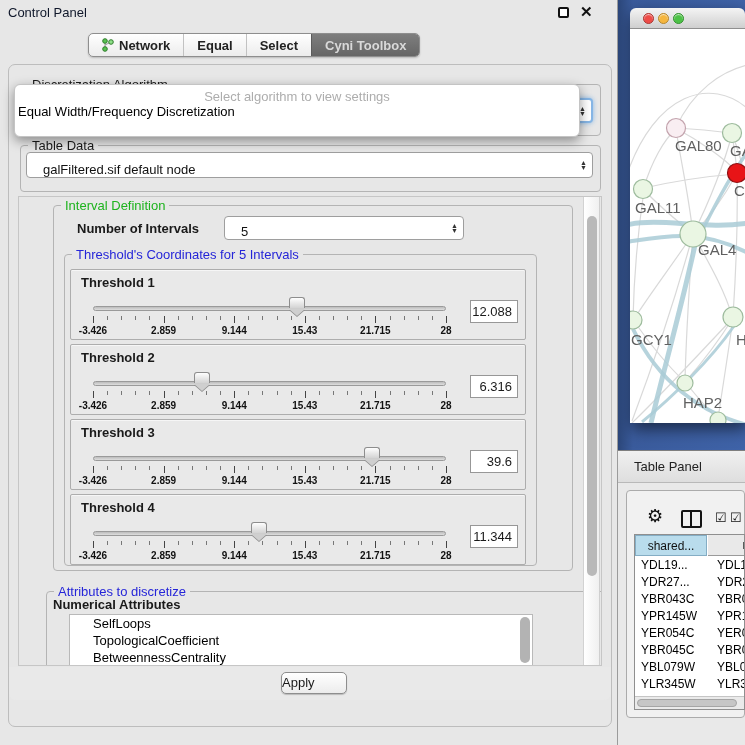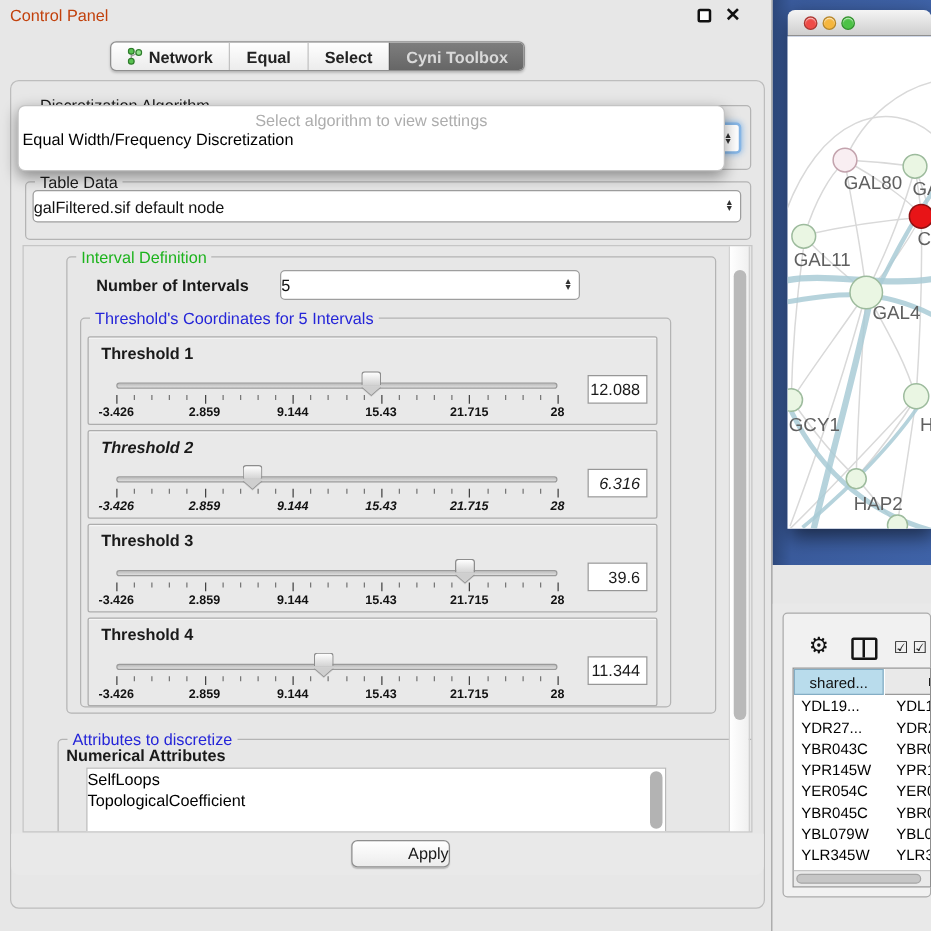--- a/index.html
+++ b/index.html
@@ -2,38 +2,38 @@
 <html><head>
 <meta charset="utf-8">
 <style>
   *{box-sizing:border-box;margin:0;padding:0}
   html,body{width:745px;height:745px}
   body{position:relative;font-family:"Liberation Sans",sans-serif;font-size:13px;color:#1a1a1a;background:#e7e7e7;overflow:hidden}
 
   
   #left{position:absolute;left:0;top:0;width:618px;height:745px;background:#e7e7e7;border-right:1px solid #9b9b9b}
   #titlebar{position:absolute;left:0;top:0;width:100%;height:24px;background:#e7e7e7}
-  #title{position:absolute;left:8px;top:5px;color:#c2410c}
+  #title{position:absolute;left:8px;top:5px;color:#0f172a}
   #float-btn{position:absolute;left:558px;top:7px;width:11px;height:11px;border:2px solid #111;border-radius:2px;background:#fff}
   #close-btn{position:absolute;left:580px;top:3px;font-weight:bold;font-size:15px;color:#111}
 
   #tabbar{position:absolute;left:88px;top:33px;height:24px;display:flex;border:1px solid #8e8e8e;border-radius:5px;overflow:hidden;background:linear-gradient(#ffffff,#ececec);box-shadow:0 1px 2px rgba(0,0,0,.2)}
   .tab{display:flex;align-items:center;justify-content:center;gap:5px;padding:0 13px;font-weight:bold;color:#222;border-left:1px solid #c2c2c2;white-space:nowrap;cursor:default}
   .tab:first-child{border-left:none}
   .tab.sel{background:linear-gradient(#7e7e7e,#666);color:#d9d9d9;border-left-color:#5c5c5c}
   .neticon{display:inline-block;width:12px;height:14px}
 
   #mainpanel{position:absolute;left:8px;top:64px;width:604px;height:663px;border:1px solid #bdbdbd;border-radius:7px;background:#e7e7e7}
 
   .fieldset{position:absolute;border:1px solid #b4b4b4;border-radius:4px}
   .legend{position:absolute;top:-8px;left:7px;background:#e7e7e7;padding:0 4px;line-height:15px;white-space:nowrap}
   .legend.green{color:#1db31d}
   .legend.blue{color:#2525d8}
 
-  .combo{position:absolute;background:#fff;border:1px solid #9e9e9e;border-radius:4px;display:flex;align-items:center;padding-left:0;color:#111}
+  .combo{position:absolute;background:#fff;border:1px solid #9e9e9e;border-radius:4px;display:flex;align-items:flex-end;padding-left:16px;color:#111}
   .combo .stepper{position:absolute;right:5px;top:50%;transform:translateY(-50%);display:flex;flex-direction:column;align-items:center;font-size:7px;line-height:5px;color:#333}
   .combo.focusring{border:2px solid #86b6e6;box-shadow:0 0 5px #86b6e6}
 
   #disc-fieldset{left:20px;top:84px;width:581px;height:52px}
   #algo-combo{left:26px;top:98px;width:567px;height:25px}
 
   #popup{position:absolute;left:14px;top:84px;width:566px;height:53px;background:#fff;border:1px solid #c4c4c4;border-radius:6px;box-shadow:0 4px 12px rgba(0,0,0,.4);z-index:5}
   #popup .ph{color:#adadad;text-align:center;margin-top:4px}
   #popup .opt{padding-left:3px;line-height:16px;color:#000}
   #popup .opt.bold{font-weight:bold}
@@ -57,25 +57,25 @@
   .handle::after{content:"";position:absolute;left:-1px;top:11px;width:0;height:0;border-left:8px solid transparent;border-right:8px solid transparent;border-top:7px solid #cfcfcf;filter:drop-shadow(0 1px 0 #8d8d8d)}
   .tick{position:absolute;top:46px;width:1px;background:#777}
   .tick.major{height:7px;background:#444}
   .tick.minor{height:4px}
   .tlabel{position:absolute;top:55px;font-size:10px;font-weight:bold;color:#111;transform:translateX(-50%);white-space:nowrap}
   .vbox{position:absolute;left:399px;top:30px;width:48px;height:23px;background:#fff;border:1px solid #979797;text-align:right;line-height:21px;padding-right:5px}
 
   #attr-fieldset{left:27px;top:394px;width:600px;height:84px}
   #attr-header{position:absolute;left:6px;top:5px;font-weight:bold}
   #attr-list{position:absolute;left:22px;top:22px;width:464px;height:52px;background:#fff;border:1px solid #b9b9b9;overflow:hidden}
-  .listitem{line-height:17px;padding-left:0;color:#000}
+  .listitem{line-height:17px;padding-left:23px;color:#000}
   #attr-list .lthumb{position:absolute;right:2px;top:2px;width:10px;height:46px;background:#b3b3b3;border-radius:5px}
 
   #apply-row{position:absolute;left:9px;top:667px;width:602px;height:33px;background:#e9e9e9;border-radius:0 0 7px 7px}
-  #apply-btn{position:absolute;left:272px;top:5px;width:79px;height:22px;background:linear-gradient(#ffffff,#ececec);border:1px solid #8e8e8e;border-radius:5px;text-align:right;line-height:20px;box-shadow:0 1px 1px rgba(0,0,0,.2)}
+  #apply-btn{position:absolute;left:272px;top:5px;width:66px;height:22px;background:linear-gradient(#ffffff,#ececec);border:1px solid #8e8e8e;border-radius:5px;text-align:left;line-height:20px;box-shadow:0 1px 1px rgba(0,0,0,.2)}
 
   #modetabs{position:absolute;left:145px;top:704px;height:23px;display:flex;border:1px solid #8e8e8e;border-radius:5px;overflow:hidden;background:linear-gradient(#ffffff,#ececec);box-shadow:0 1px 2px rgba(0,0,0,.25)}
 
   
   #right{position:absolute;left:618px;top:0;width:127px;height:745px;overflow:hidden}
   #bluebg{position:absolute;left:0;top:0;width:127px;height:452px;background:linear-gradient(90deg,#2c477a 0px,#3a5b9c 15px,#3f63a8 100%)}
   #macwin{position:absolute;left:12px;top:8px;width:115px;height:415px;box-shadow:2px 6px 16px rgba(0,0,0,.55);border-radius:6px 6px 0 0}
   #mactitle{position:absolute;left:0;top:0;width:100%;height:21px;background:linear-gradient(#f4f4f4,#cfcfcf);border-bottom:1px solid #8f8f8f;border-radius:6px 6px 0 0}
   .light{position:absolute;top:5px;width:11px;height:11px;border-radius:50%;box-shadow:inset 0 1px 1px rgba(255,255,255,.7)}
   #light-red{left:13px;background:#ee4b47;border:1px solid #a93732}
@@ -210,21 +210,21 @@
               <div class="tick major" style="left: 375px;"></div>
               <div class="tlabel" style="left: 22px;">-3.426</div>
               <div class="tlabel" style="left: 92.6px;">2.859</div>
               <div class="tlabel" style="left: 163.2px;">9.144</div>
               <div class="tlabel" style="left: 233.8px;">15.43</div>
               <div class="tlabel" style="left: 304.4px;">21.715</div>
               <div class="tlabel" style="left: 375px;">28</div>
               <div class="handle" style="left: 217.751px;"></div>
               <div class="vbox">12.088</div>
             </div>
-            <div class="thbox" style="top: 89px; font-style: italic;">
+            <div class="thbox" style="top: 89px;">
               <div class="thtitle">Threshold 2</div>
               <div class="track"></div>
               <div class="tick major" style="left: 22px;"></div>
               <div class="tick minor" style="left: 36.12px;"></div>
               <div class="tick minor" style="left: 50.24px;"></div>
               <div class="tick minor" style="left: 64.36px;"></div>
               <div class="tick minor" style="left: 78.48px;"></div>
               <div class="tick major" style="left: 92.6px;"></div>
               <div class="tick minor" style="left: 106.72px;"></div>
               <div class="tick minor" style="left: 120.84px;"></div>
@@ -335,20 +335,21 @@
       </div>
     </div>
 
     <div class="fieldset" id="attr-fieldset">
       <span class="legend blue">Attributes to discretize</span>
       <span id="attr-header">Numerical Attributes</span>
       <div id="attr-list">
         <div id="attr-items">
             <div class="listitem">SelfLoops</div>
             <div class="listitem">TopologicalCoefficient</div>
+            <div class="listitem">BetweennessCentrality</div>
           </div>
         <div class="lthumb"></div>
       </div>
     </div>
 
     <div id="vscroll">
       <div class="vthumb"></div>
     </div>
   </div>
 
@@ -412,20 +413,23 @@
           <text x="1" y="316" fill="#606060" font-size="15px" font-family="&quot;Liberation Sans&quot;, sans-serif">GCY1</text>
           <circle cx="103" cy="288" r="10" fill="#eaf6e3" stroke="#9dbb9d" stroke-width="1.2"></circle>
           <text x="106" y="316" fill="#606060" font-size="15px" font-family="&quot;Liberation Sans&quot;, sans-serif">H</text>
           <circle cx="55" cy="354" r="8" fill="#eaf6e3" stroke="#9dbb9d" stroke-width="1.2"></circle>
           <text x="53" y="379" fill="#606060" font-size="15px" font-family="&quot;Liberation Sans&quot;, sans-serif">HAP2</text>
           <circle cx="88" cy="391" r="8" fill="#eaf6e3" stroke="#9dbb9d" stroke-width="1.2"></circle>
         </svg>
     </div>
   </div>
 
+  <div id="tpheader">
+    <span>Table Panel</span>
+  </div>
 
   <div id="tpbody">
     <div id="tpcontainer">
       <span id="gear">⚙</span>
       <span id="spliticon"></span>
       <span class="chk" id="chk1">☑</span>
       <span class="chk" id="chk2">☑</span>
 
       <div id="nettable">
         <div id="tp-headrow">

